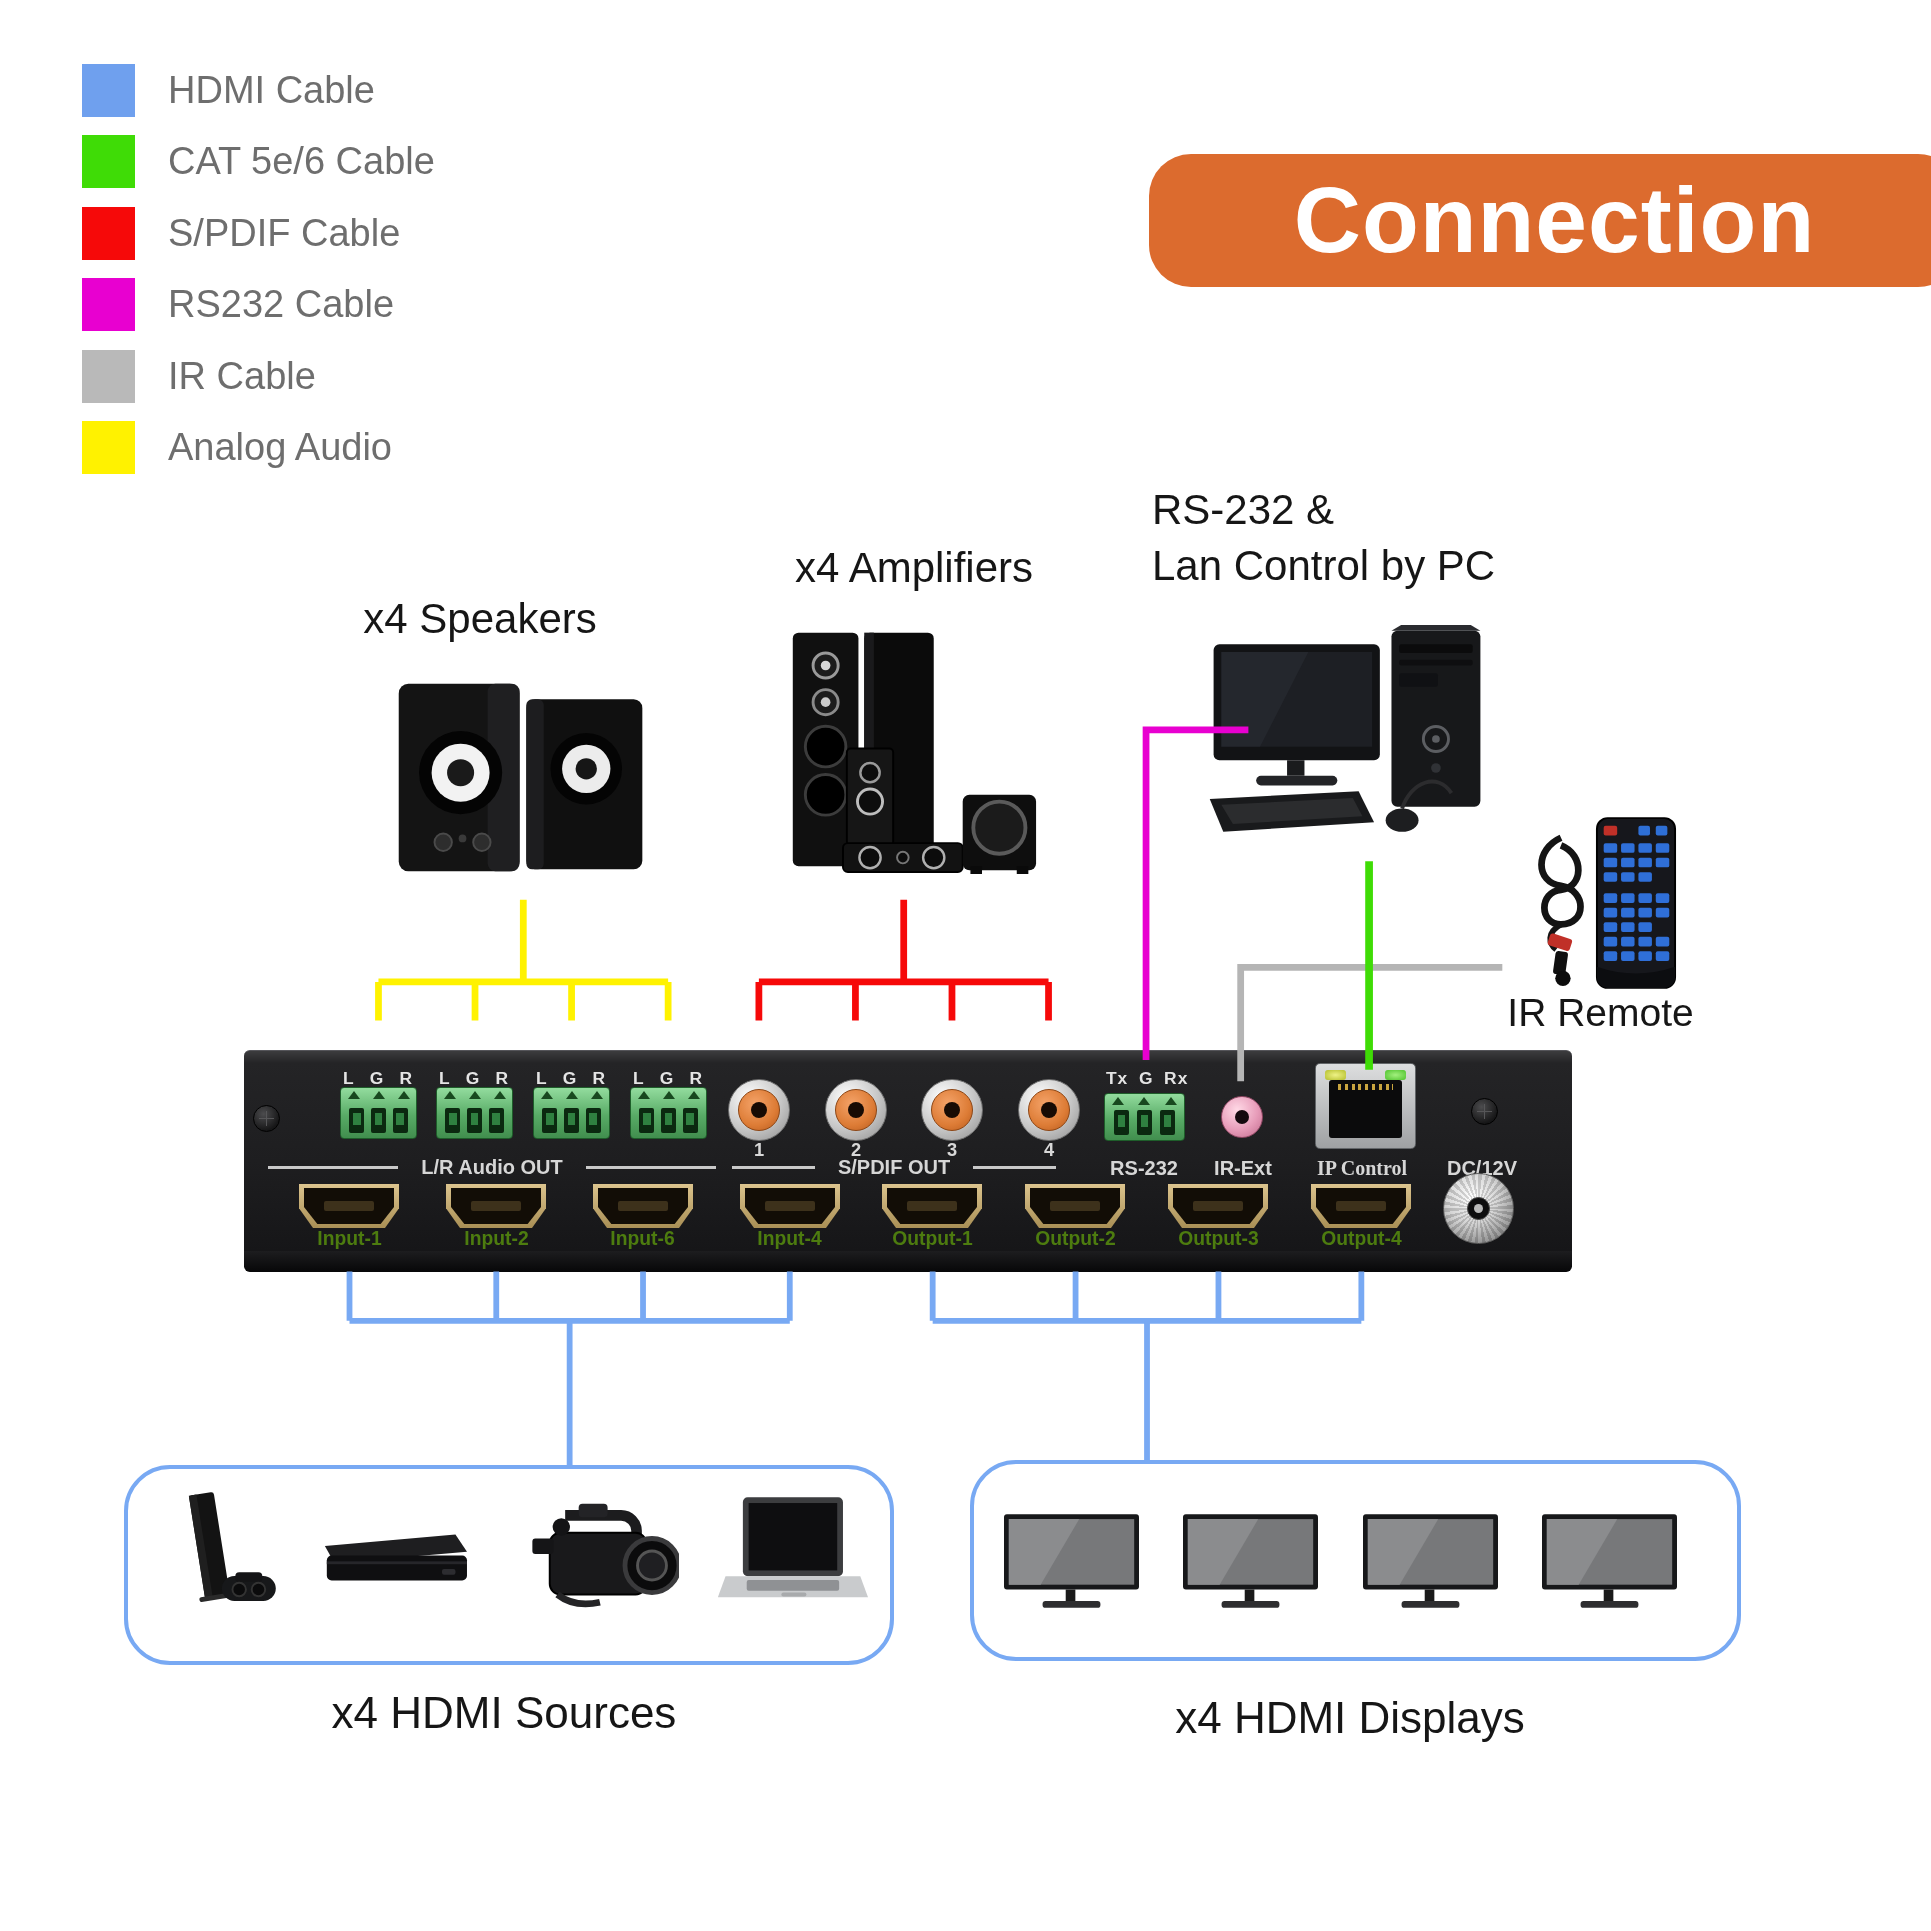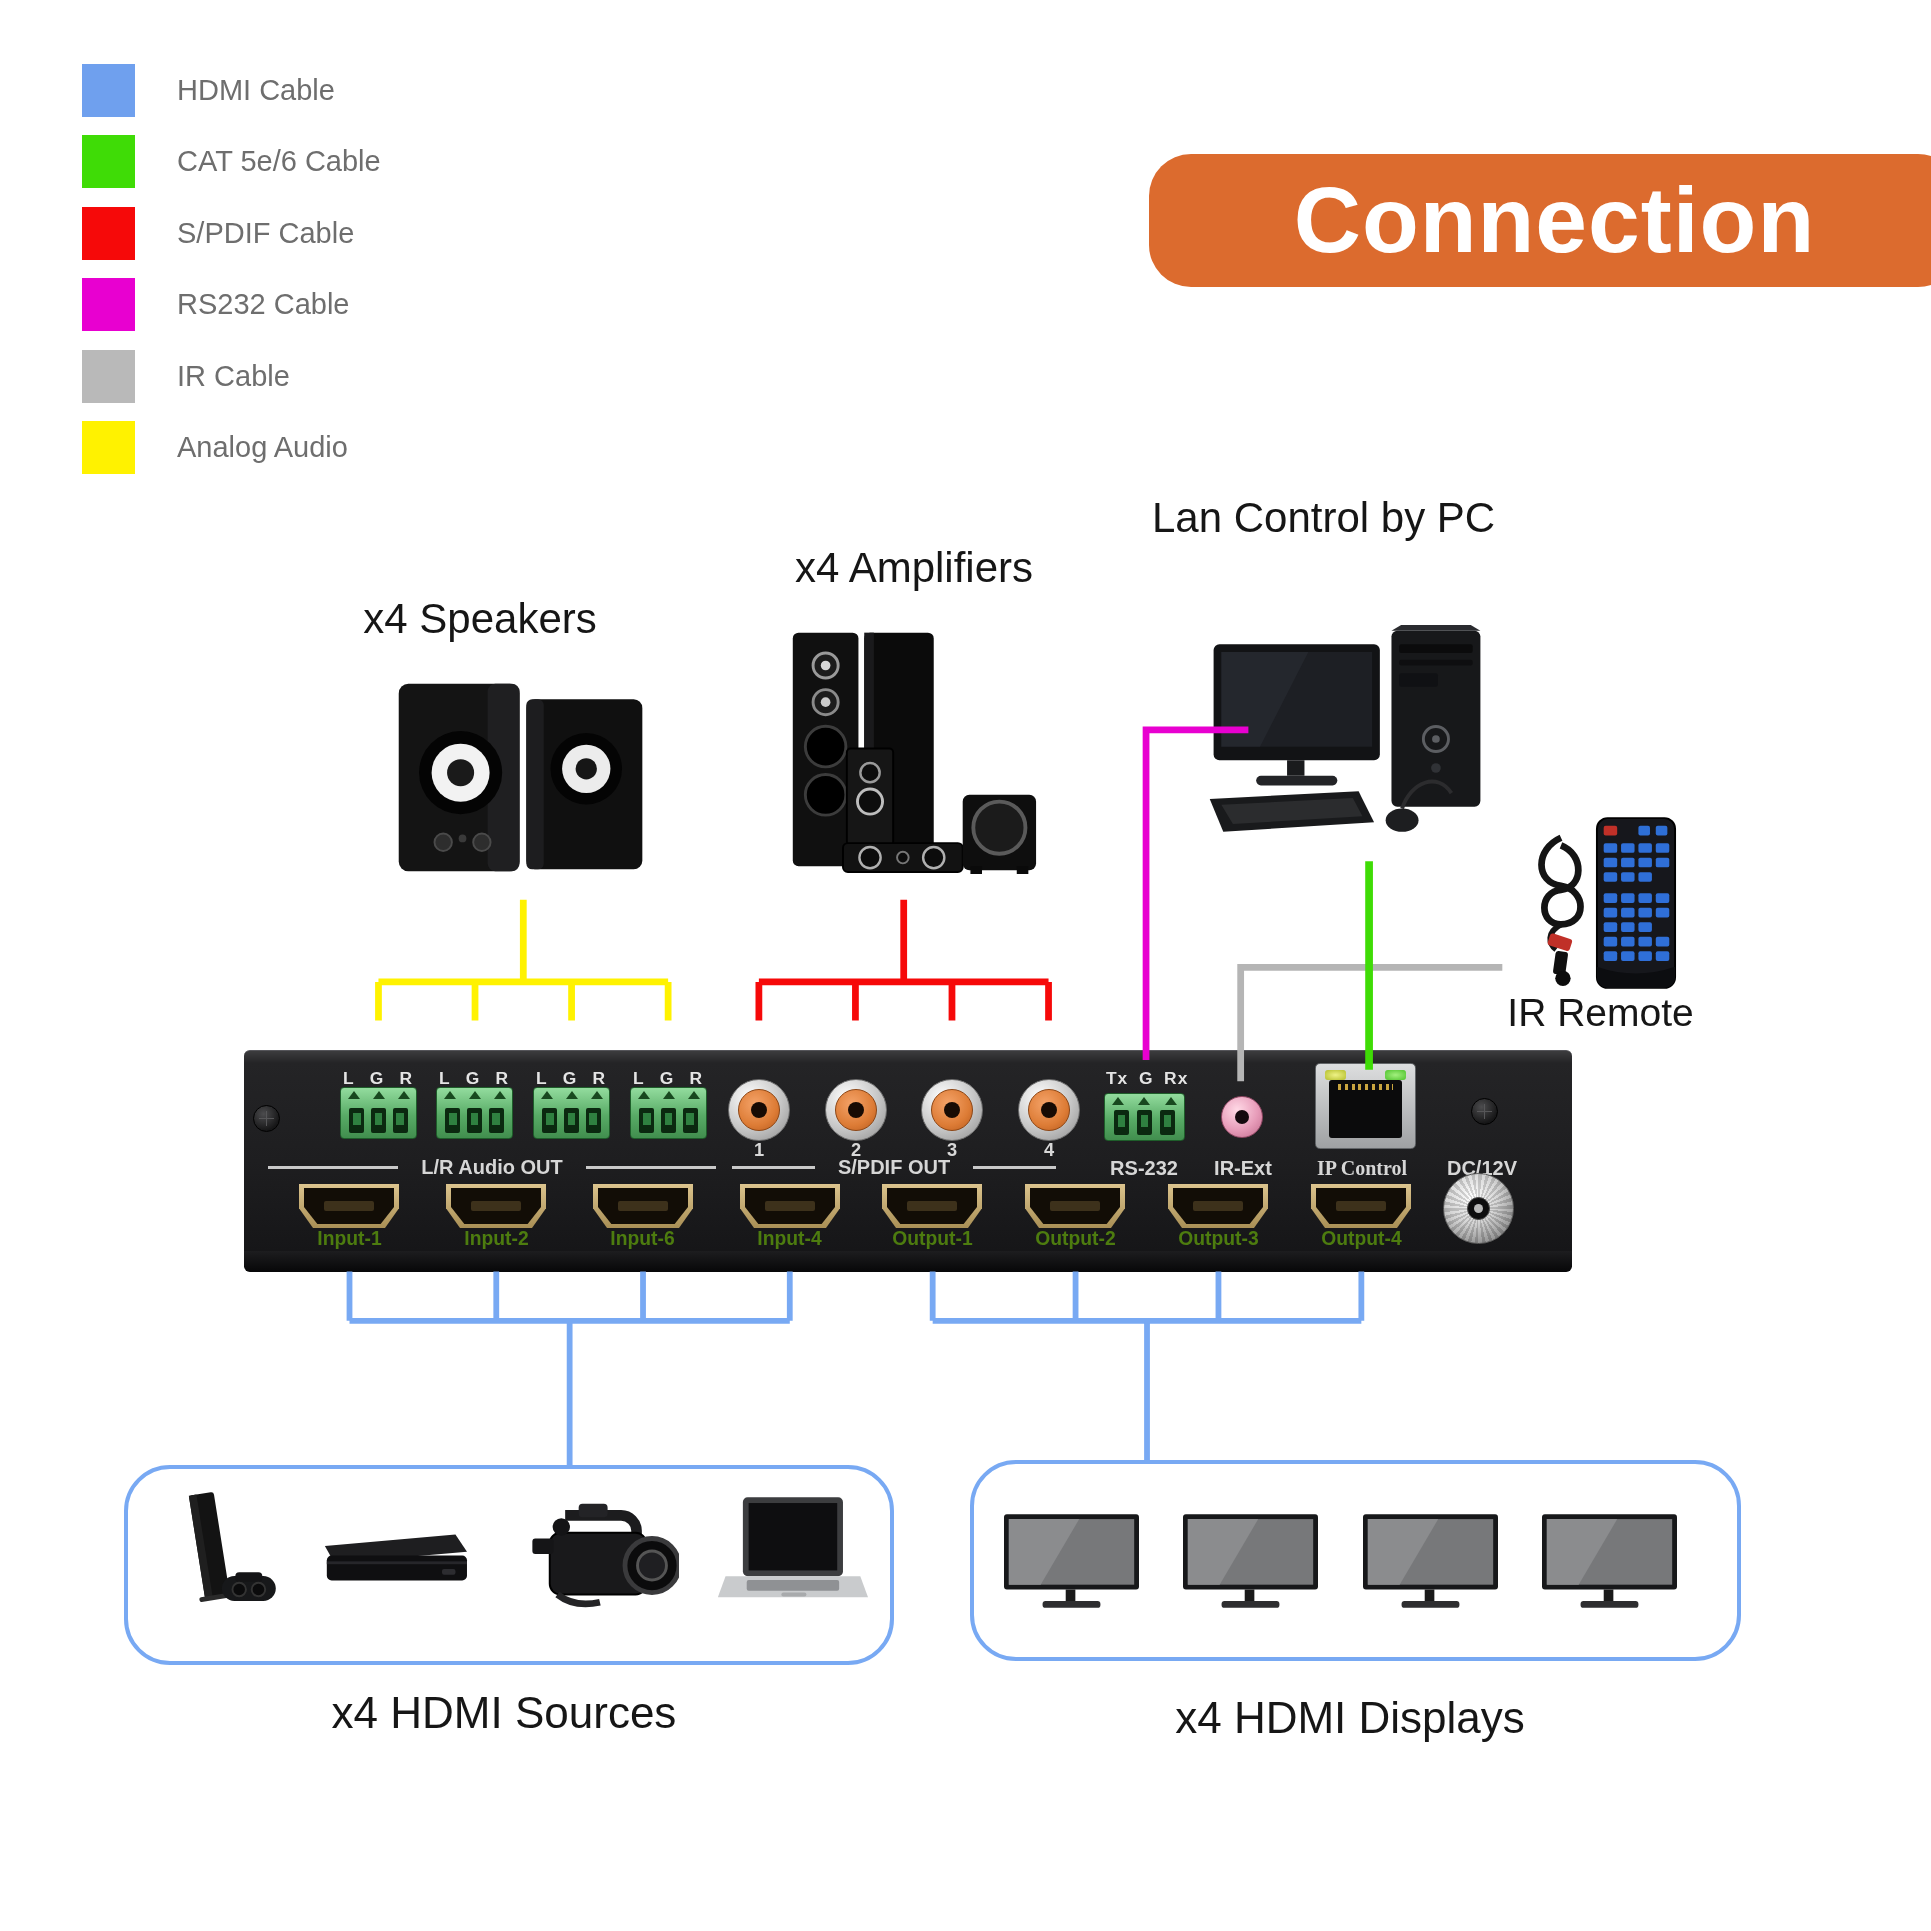--- a/index.html
+++ b/index.html
@@ -2,21 +2,21 @@
 <html><head>
 <meta charset="utf-8">
 <style>
   html,body{margin:0;padding:0;background:#fff;}
   #canvas{position:relative;width:1931px;height:1931px;background:#ffffff;overflow:hidden;
           font-family:"Liberation Sans", sans-serif;}
 
   
   .legend-row{position:absolute;left:82px;height:53px;display:flex;align-items:center;}
   .legend-swatch{width:53px;height:53px;flex:0 0 53px;}
-  .legend-text{margin-left:42px;font-size:29px;color:#6e6e6e;white-space:nowrap;}
+  .legend-text{margin-left:33px;font-size:38px;color:#6e6e6e;white-space:nowrap;}
 
   
   #banner{position:absolute;left:1149px;top:154px;width:811px;height:133px;border-radius:42px;
           display:flex;align-items:center;justify-content:center;}
   #banner span{color:#ffffff;font-size:93px;font-weight:bold;letter-spacing:1px;}
 
   
   .sec-label{position:absolute;color:#161616;font-size:42px;text-align:center;white-space:nowrap;}
 
   
@@ -126,20 +126,21 @@
     </div>
   </div>
 
   <div id="banner" style="background: rgb(220, 107, 46);">
     <span>Connection</span>
   </div>
 
   <div class="sec-label" style="left:335px;top:595px;width:290px;">x4 Speakers</div>
   <div class="sec-label" style="left:769px;top:544px;width:290px;">x4 Amplifiers</div>
   <div class="sec-label" style="left:1152px;top:486px;text-align:left;">
+    <div>RS-232 &amp;</div>
     <div style="margin-top:7.7px;">Lan Control by PC</div>
   </div>
   <div class="sec-label" style="left:1504px;top:991px;width:193px;font-size:39px;">IR Remote</div>
   <div class="sec-label" style="left:311px;top:1688px;width:386px;font-size:44px;">x4 HDMI Sources</div>
   <div class="sec-label" style="left:1157px;top:1693px;width:386px;font-size:44px;">x4 HDMI Displays</div>
 
   <svg id="cables" width="1931" height="1931" viewBox="0 0 2000 2000">
 
     <g fill="none" stroke-width="7">
       <path d="M542 932 V1020 M392 1017 H692 M392 1017 V1057 M492 1017 V1057 M592 1017 V1057 M692 1017 V1057" stroke="#fff200"></path>

